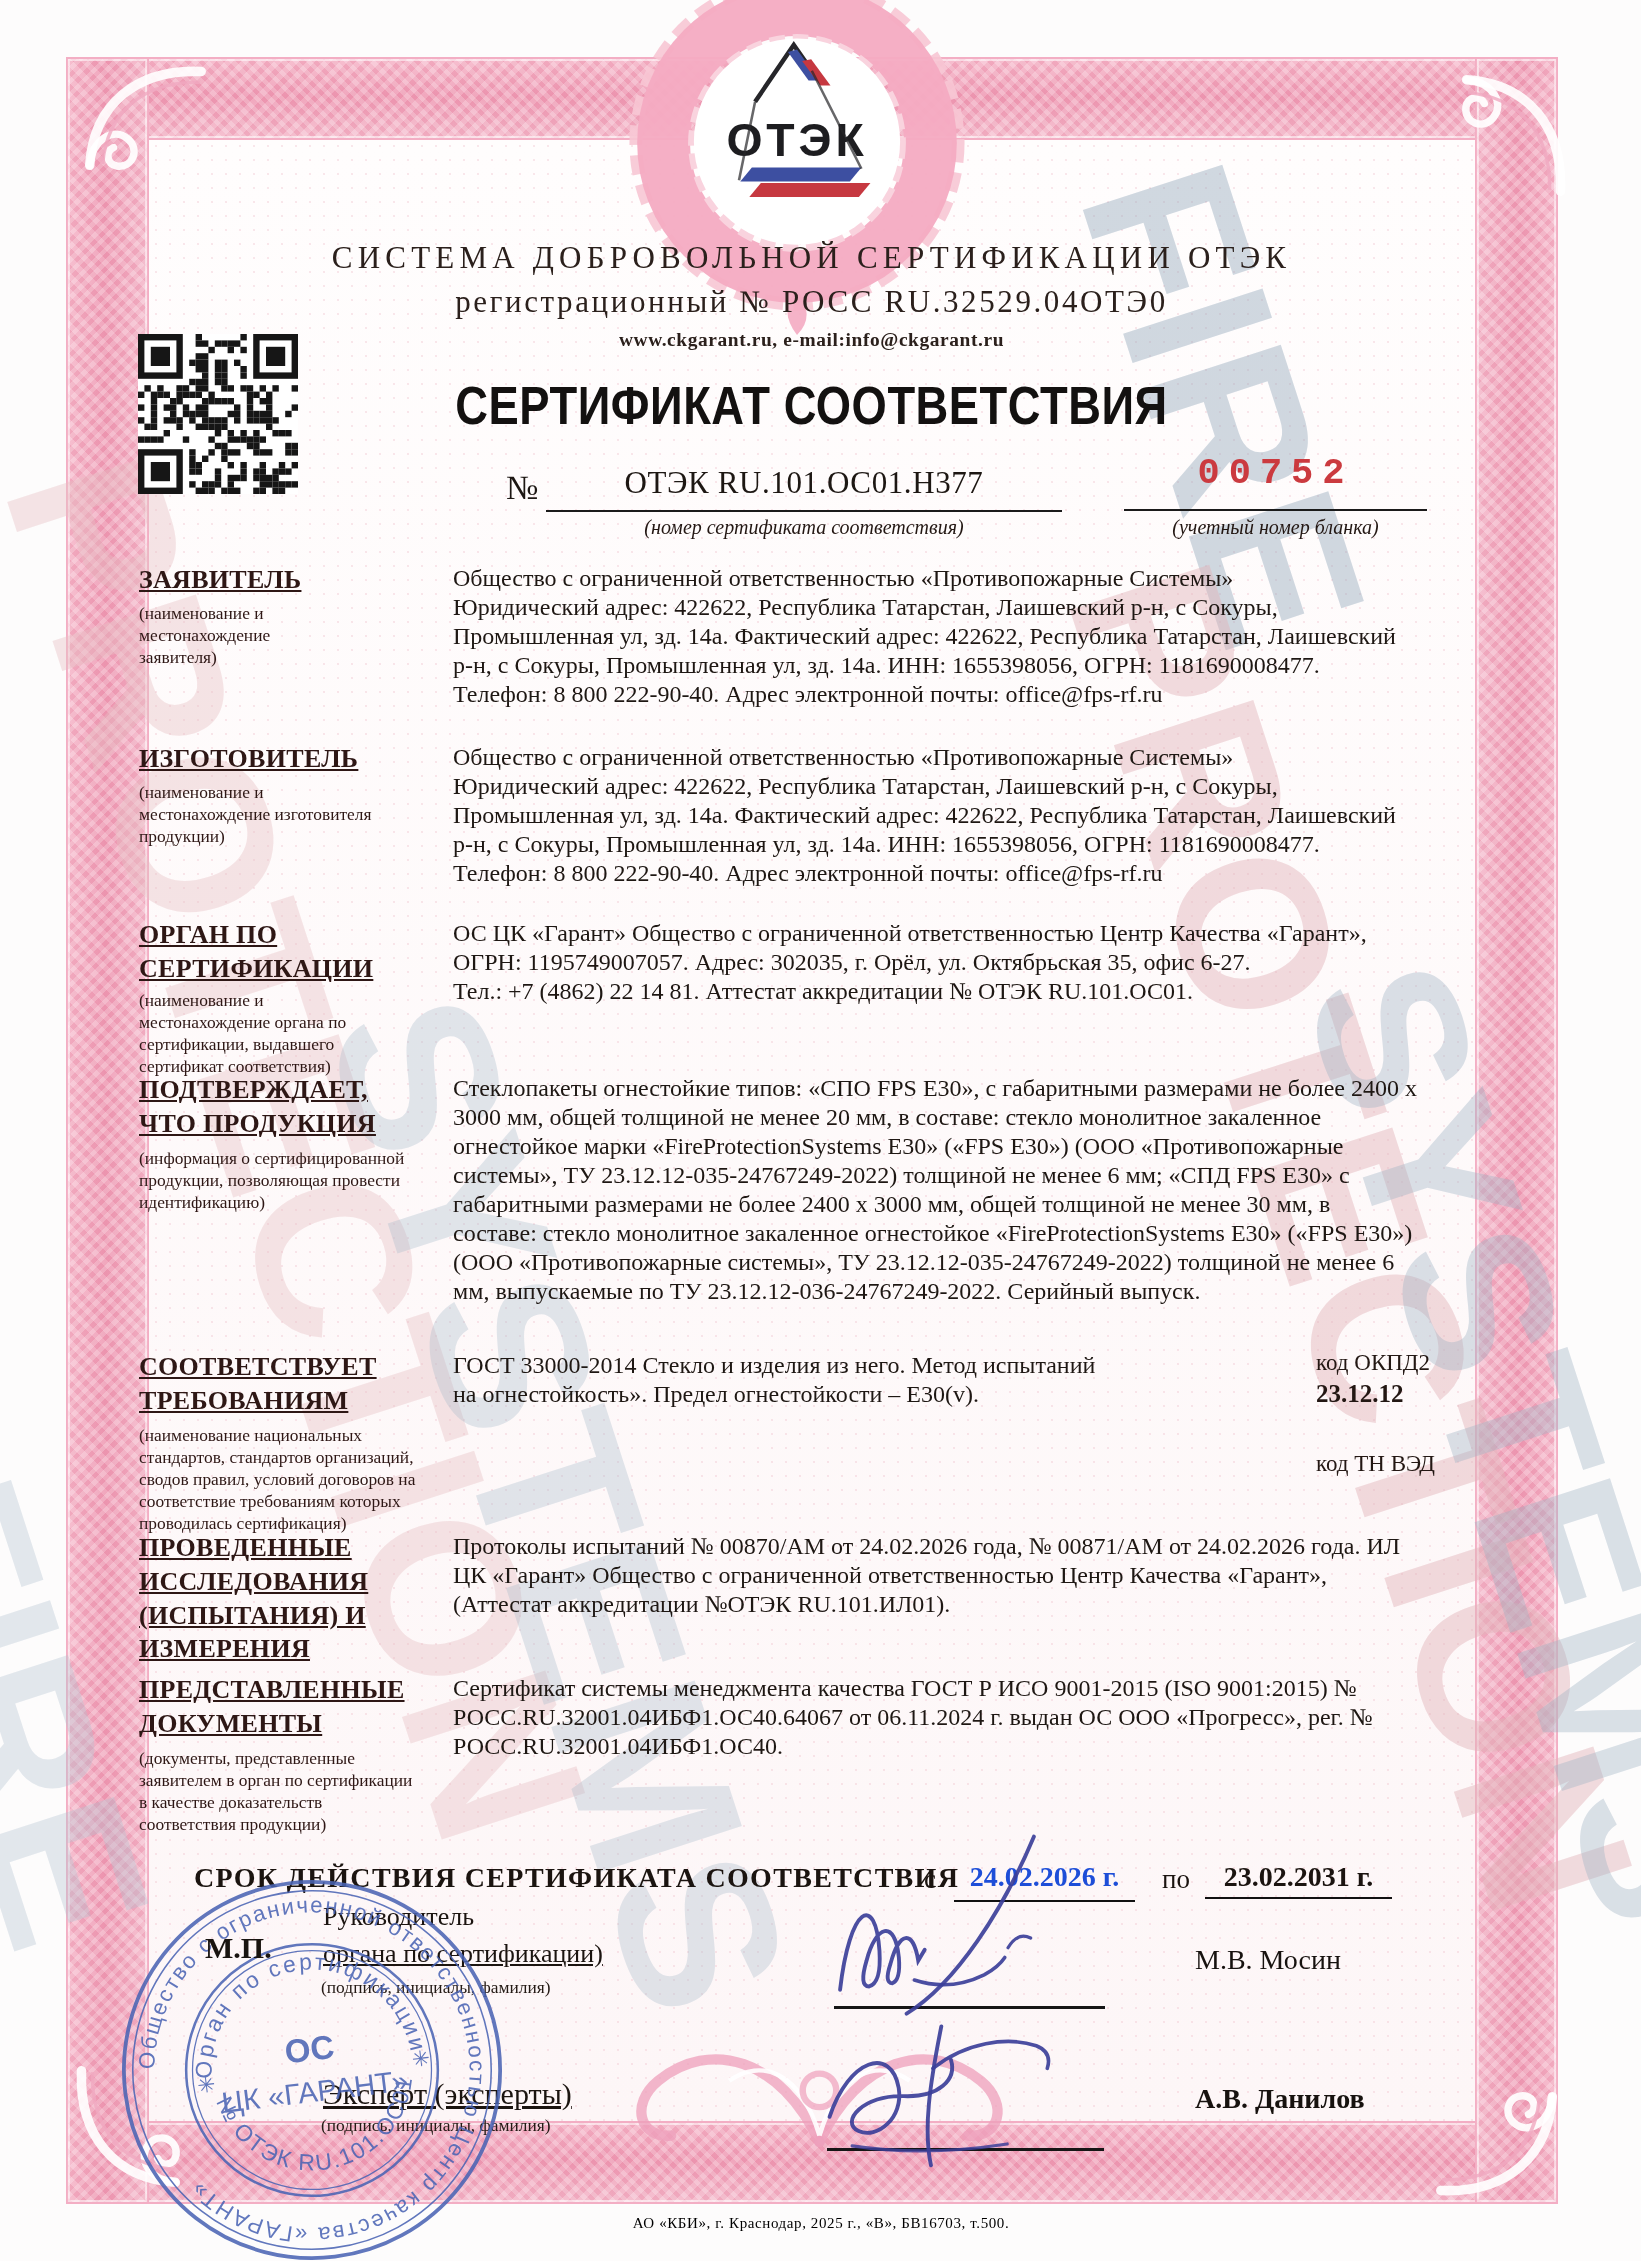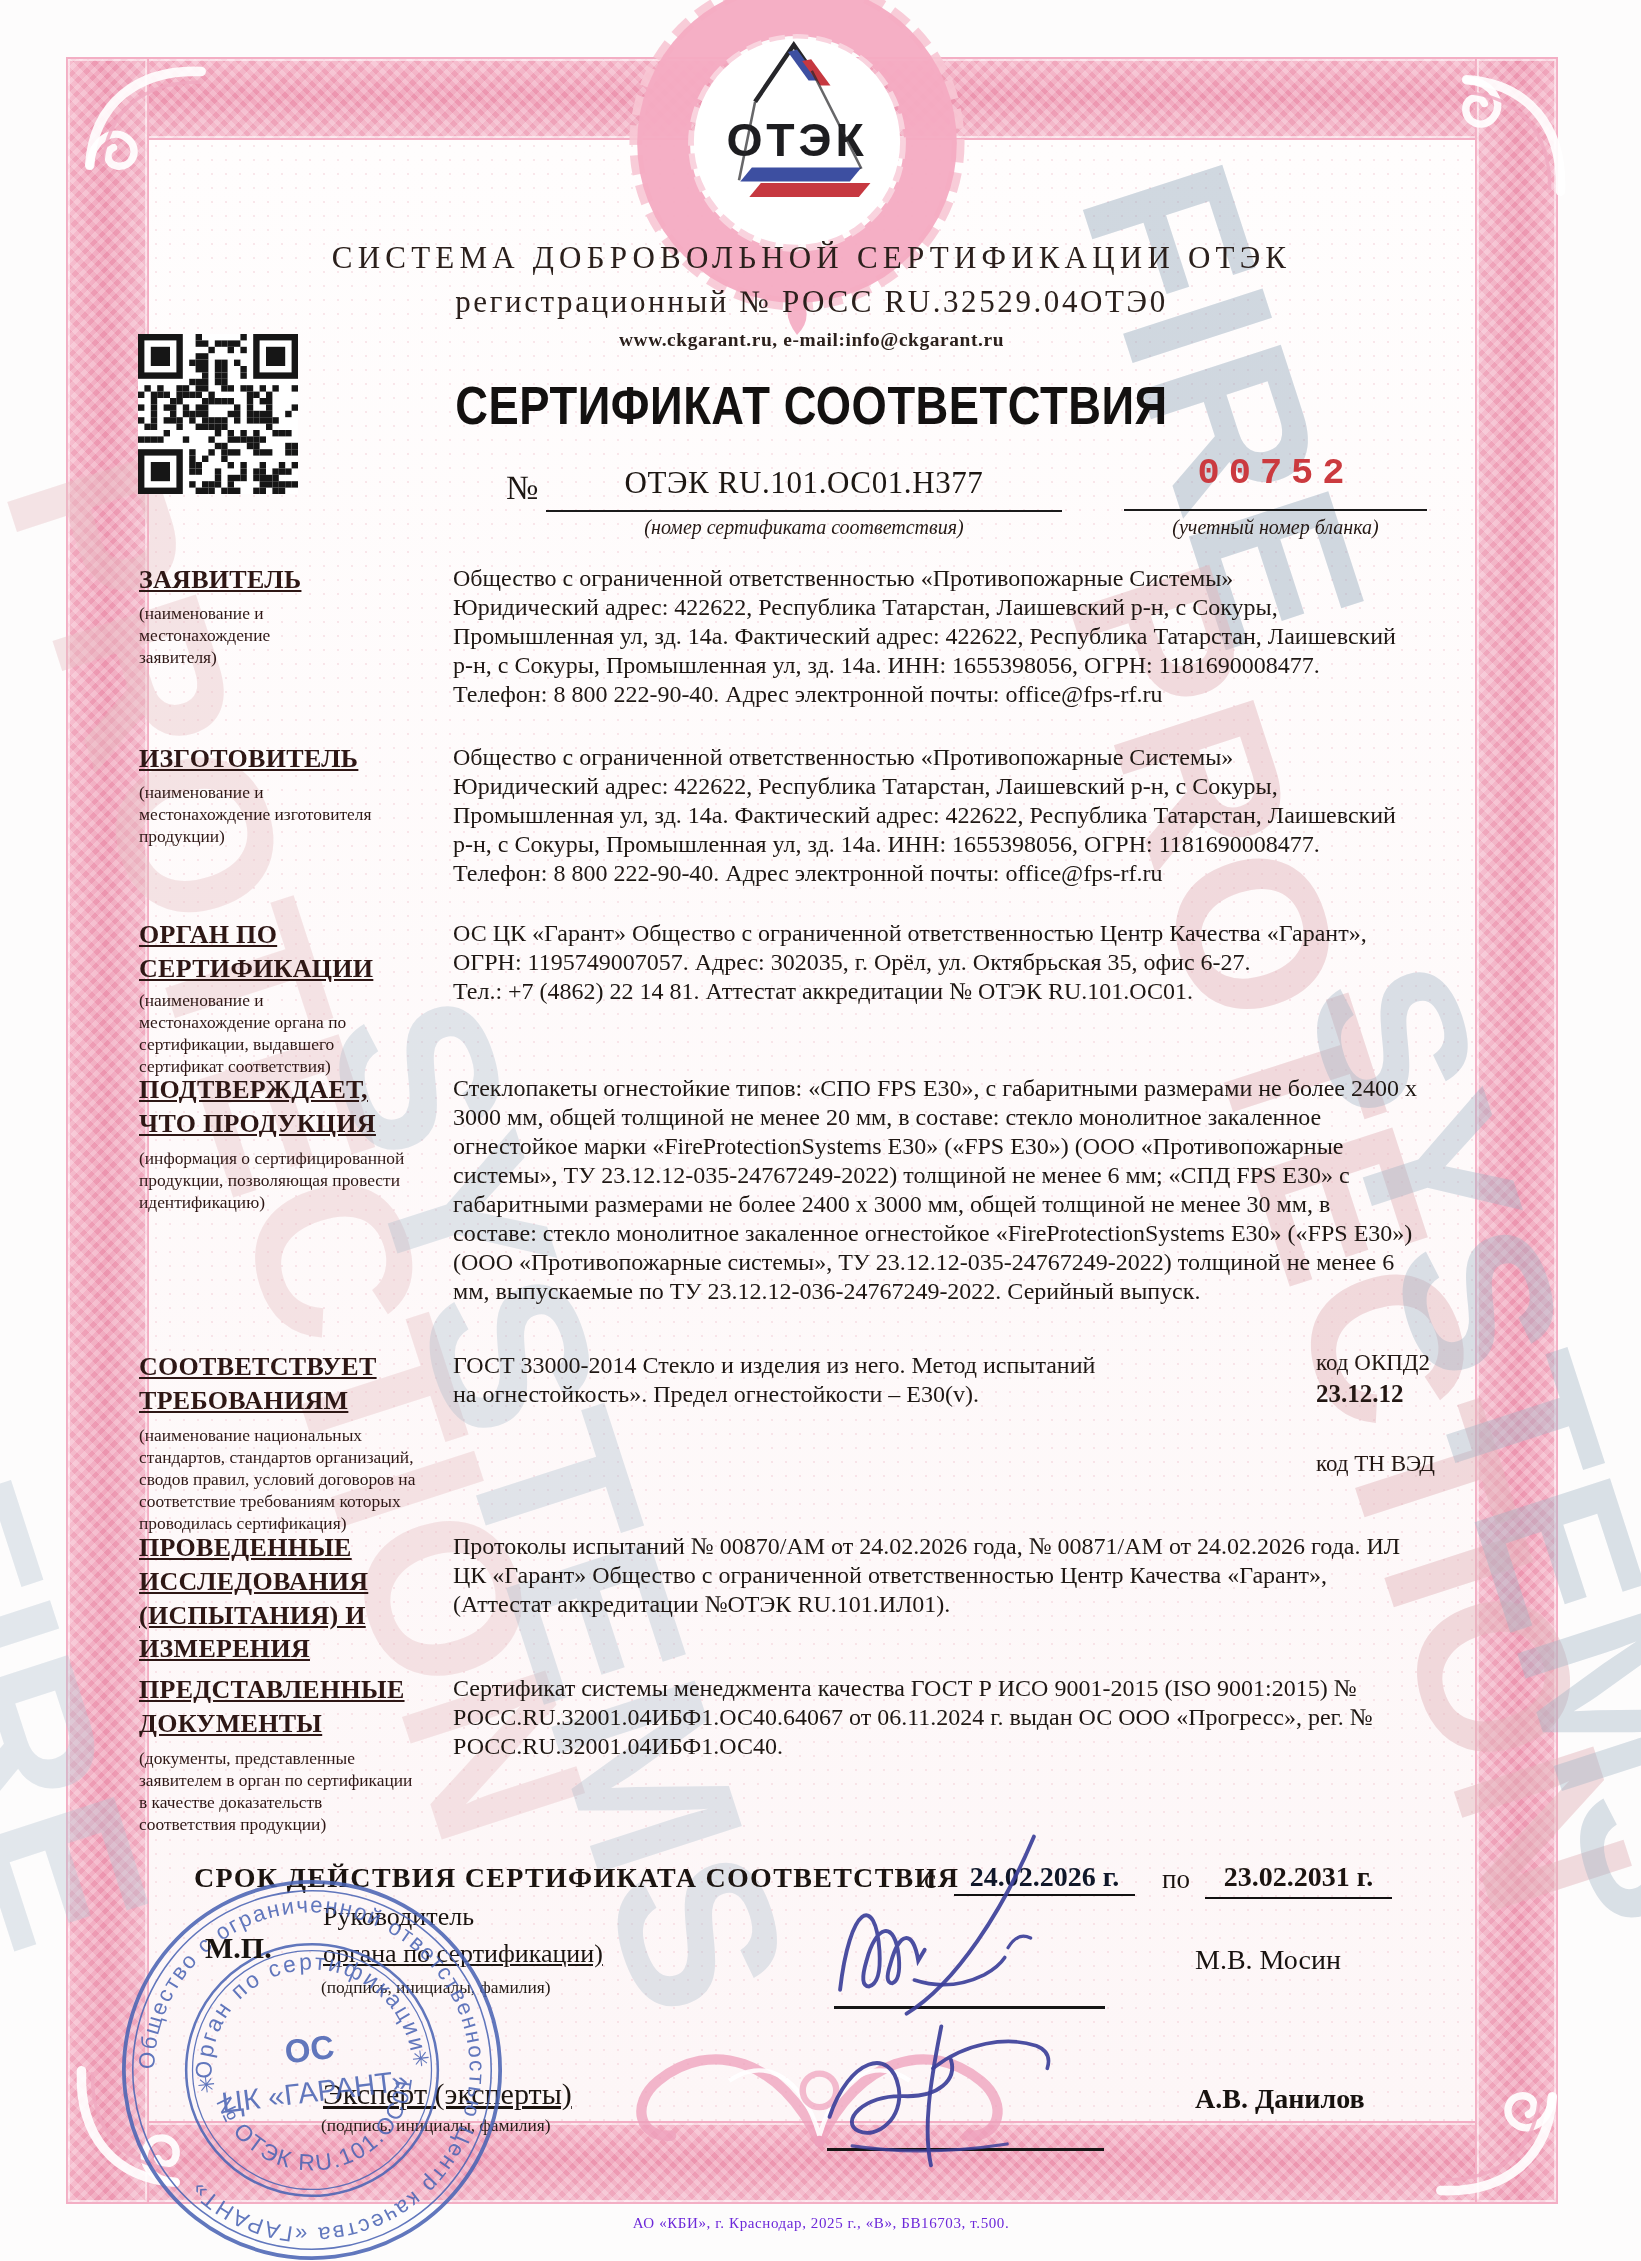--- a/index.html
+++ b/index.html
@@ -85,21 +85,21 @@
   .sec-content.narrow{width:794px;}
   .codes{position:absolute;z-index:3;left:1316px;width:232px;color:#231713;}
   .code-label{font-size:23px;}
   .code-value{font-size:25px;font-weight:bold;margin-top:3.9px;}
 
   
   .validity-title{position:absolute;z-index:3;left:194px;top:1862px;font-size:28px;font-weight:bold;
     letter-spacing:1.3px;color:#1b1410;}
   .v-s{position:absolute;z-index:3;left:924px;top:1864px;font-size:27px;color:#1b1410;}
   .v-date1{position:absolute;z-index:3;left:954px;top:1861px;width:181px;text-align:center;
-    font-size:28px;font-weight:bold;border-bottom:2.6px solid #111;padding-bottom:1px;color:#0f172a;}
+    font-size:28px;font-weight:bold;border-bottom:2.6px solid #111;padding-bottom:7px;color:#1d4ed8;}
   .v-po{position:absolute;z-index:3;left:1162px;top:1864px;font-size:27px;color:#1b1410;}
   .v-date2{position:absolute;z-index:3;left:1205px;top:1861px;width:187px;text-align:center;
     font-size:28px;font-weight:bold;border-bottom:2.6px solid #111;padding-bottom:3.9px;color:#1b1410;}
 
   .mp{position:absolute;z-index:5;left:205px;top:1931px;font-size:30px;font-weight:bold;color:#191410;}
   .role1{position:absolute;z-index:3;left:323px;top:1902px;font-size:26px;color:#1b1410;}
   .role2{position:absolute;z-index:3;left:323px;top:1939px;font-size:26px;color:#1b1410;text-decoration:underline;}
   .cap-sm1{position:absolute;z-index:3;left:321px;top:1977px;font-size:17.4px;color:#241a15;}
   .role3{position:absolute;z-index:3;left:323px;top:2077px;font-size:30px;color:#1b1410;text-decoration:underline;}
   .cap-sm2{position:absolute;z-index:3;left:321px;top:2115px;font-size:17.4px;color:#241a15;}
@@ -107,21 +107,21 @@
   .sig-line2{position:absolute;z-index:3;left:827px;top:2148px;width:277px;border-bottom:3.2px solid #161616;}
   .name1{position:absolute;z-index:3;left:1195px;top:1944px;font-size:28px;font-weight:normal;color:#17120f;}
   .name2{position:absolute;z-index:3;left:1195px;top:2083px;font-size:28px;font-weight:bold;color:#17120f;}
   .sig1{position:absolute;z-index:4;left:811px;top:1825px;width:323px;height:194px;}
   .sig2{position:absolute;z-index:4;left:794px;top:2007px;width:336px;height:161px;}
 
   .stamp{position:absolute;z-index:4;left:115px;top:1873px;width:394px;height:394px;opacity:.87;
     transform:rotate(-7deg);}
 
   .footer{position:absolute;z-index:3;left:0;top:2215px;width:1642px;text-align:center;
-    font-size:15px;letter-spacing:0.6px;color:#6d28d9;}
+    font-size:15px;letter-spacing:0.6px;color:#000000;}
   .abs{position:absolute;}
 </style>
 </head>
 <body>
 
 <div class="page">
 
   <div class="paper"></div>
   <div class="band band-top"></div>
   <div class="band band-bottom"></div>

